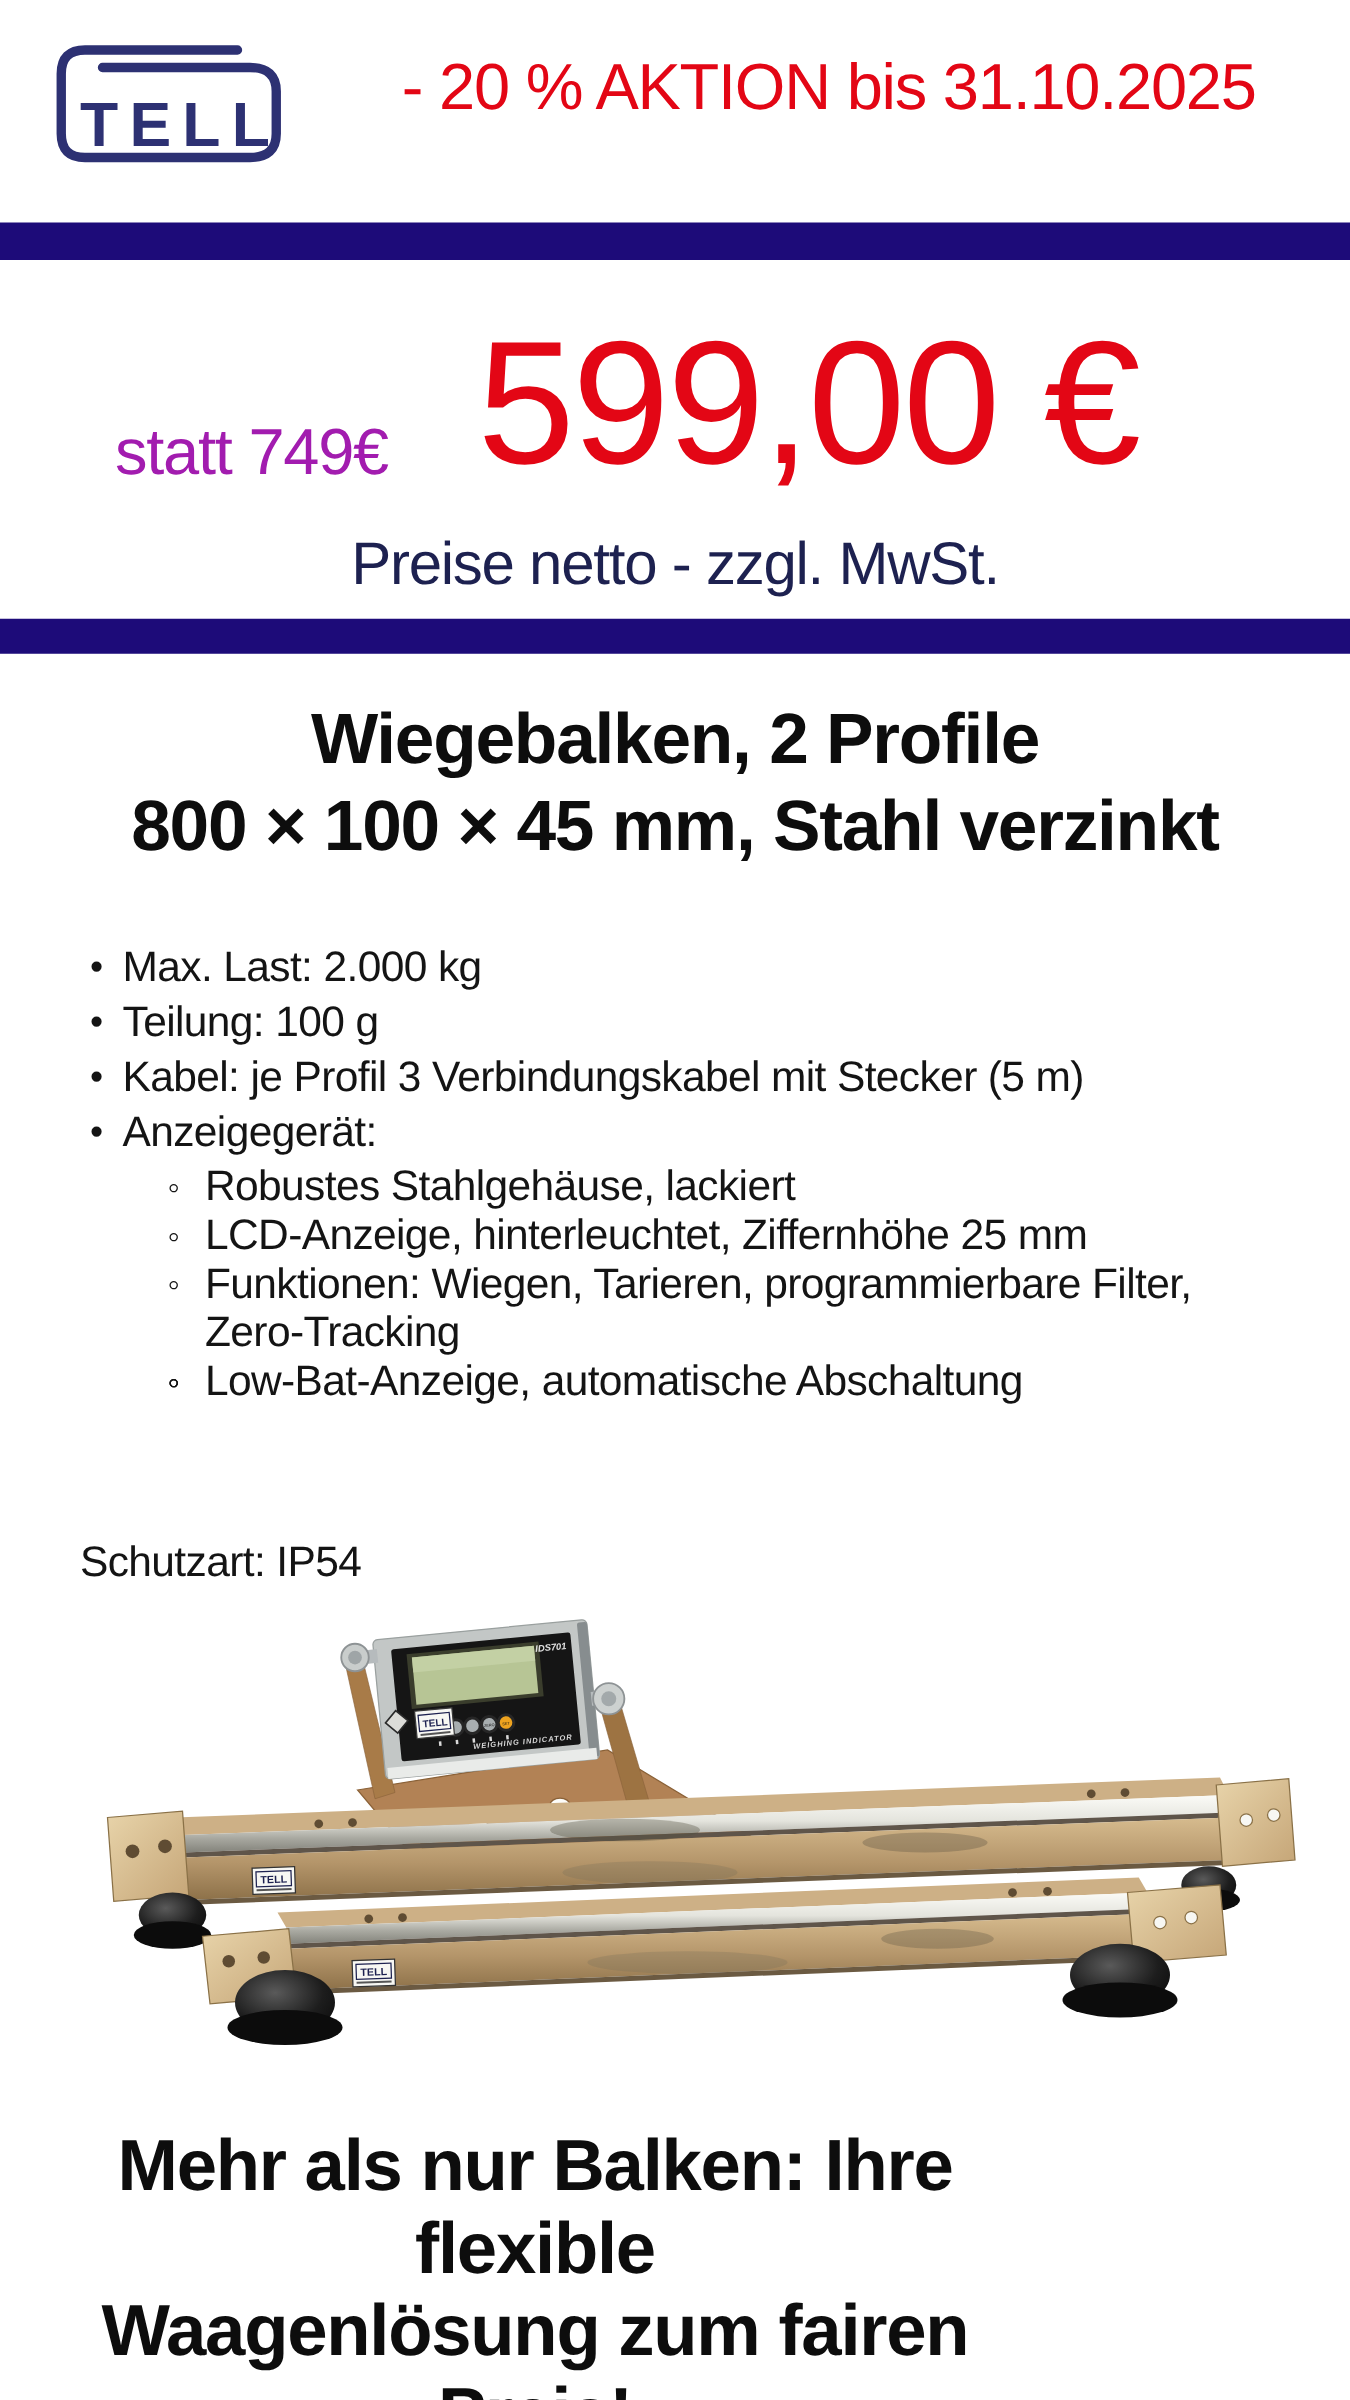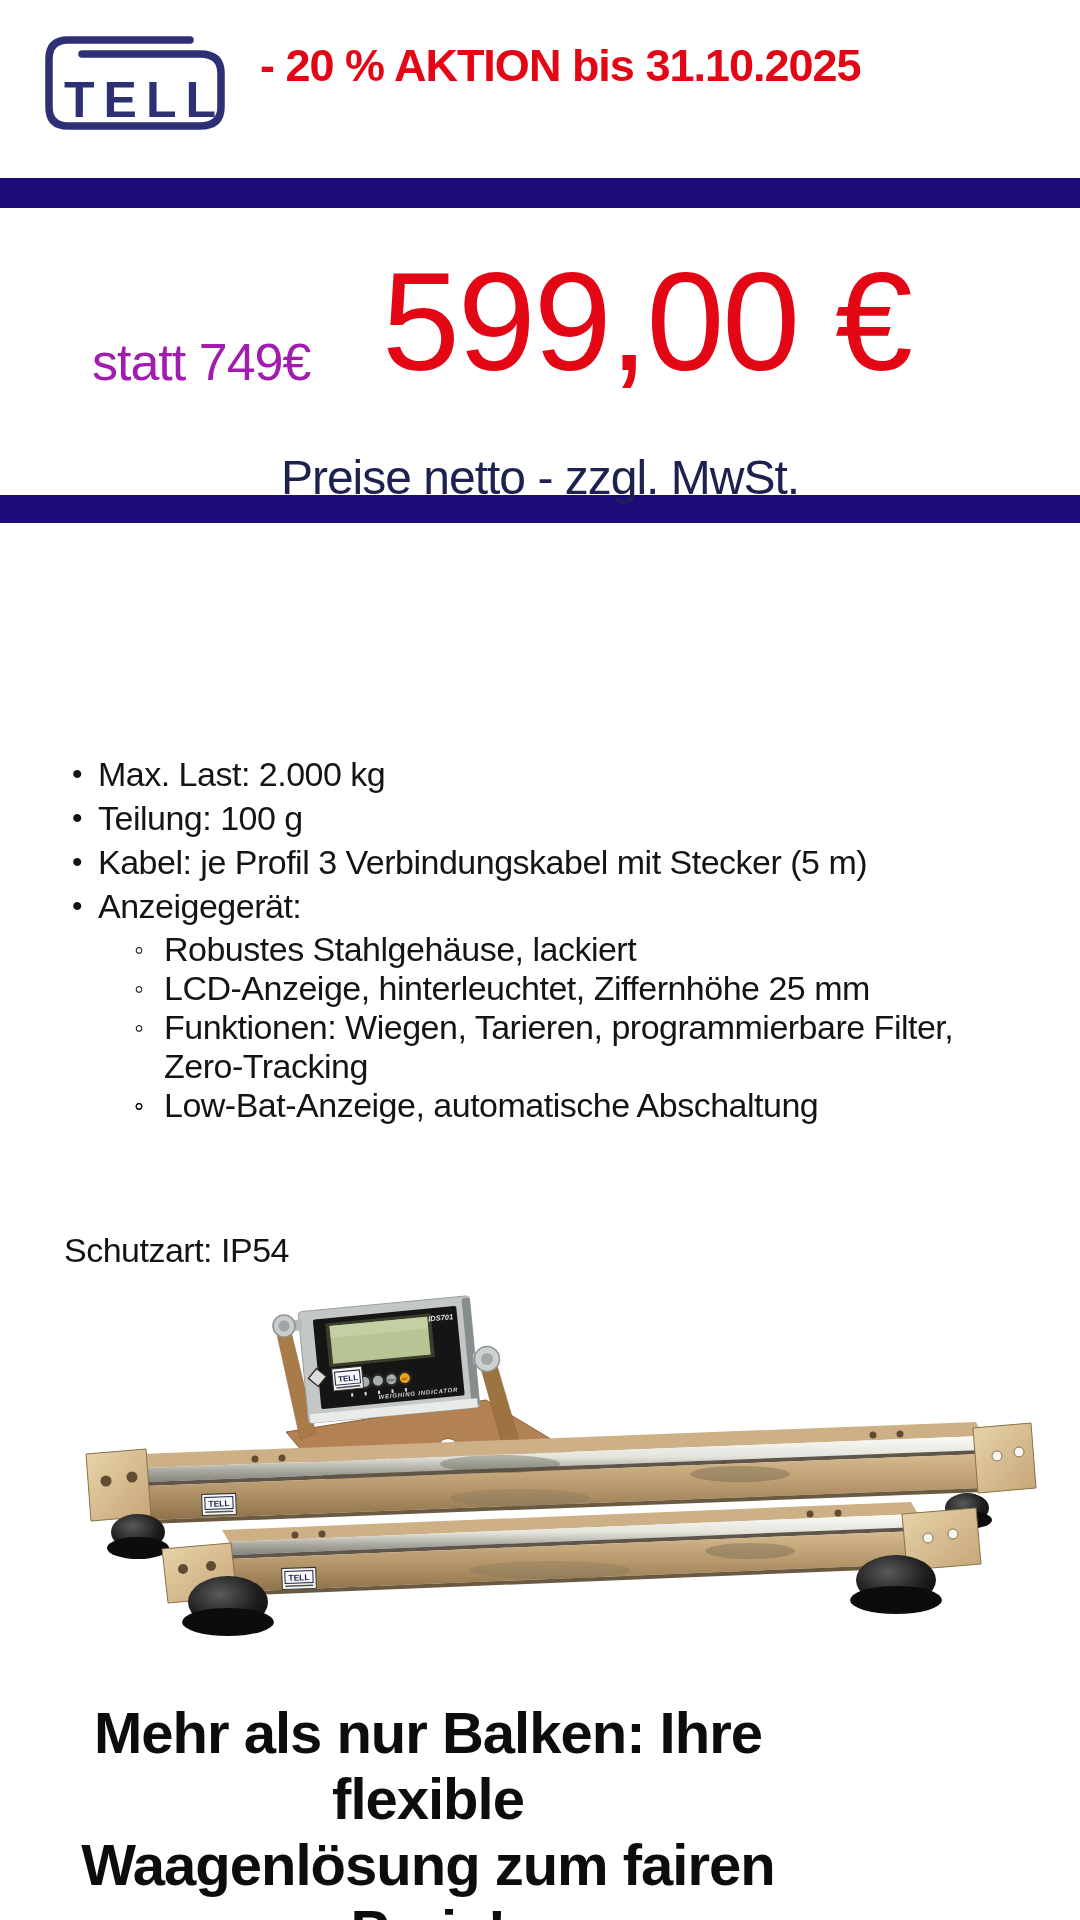--- a/index.html
+++ b/index.html
@@ -5,37 +5,37 @@
   * { margin:0; padding:0; box-sizing:border-box; }
   html,body { background:#888; }
   .page {
     position:relative; width:1080px; height:1920px; background:#ffffff;
     margin:0 auto; overflow:hidden;
     font-family:"Liberation Sans","DejaVu Sans",sans-serif; color:#0f0f0f;
   }
   .logo { position:absolute; left:40px; top:32px; width:190px; height:102px; }
   .promo {
     position:absolute; left:260px; right:14px; top:40px;
-    font-size:45px; font-weight:700; letter-spacing:-1px;
-    color:#e30615; white-space:nowrap;
+    font-size:52px; font-weight:400; letter-spacing:-1px;
+    color:#e30615; text-align:center; white-space:nowrap;
   }
   .bar { position:absolute; left:0; width:1080px; background:#1d0b79; }
   .bar1 { top:178px; height:30px; }
   .bar2 { top:495px; height:28px; }
   .old-price {
     position:absolute; left:92px; top:336px; font-size:52px; line-height:1;
     color:#a21caf; letter-spacing:-1px;
   }
   .big-price {
     position:absolute; left:382px; top:252px; font-size:140px; line-height:1;
     font-weight:400; color:#e30615; letter-spacing:-2px;text-align:right;
   }
   .tax-note {
     position:absolute; left:0; width:1080px; top:424px; text-align:center;
-    font-size:48px; color:#1d2150; letter-spacing:-1px;margin-top:26px;
+    font-size:48px; color:#1d2150; letter-spacing:-1px;
   }
   .title {
     position:absolute; left:0; width:1080px; top:556px; text-align:center;
     font-weight:bold; font-size:57px; line-height:70px; letter-spacing:-1px; color:#0d0d0d;
   }
   .specs { position:absolute; left:60px; top:752px; width:960px; list-style:none;
     font-size:34px; letter-spacing:-0.5px; color:#141414; }
   .specs > li { position:relative; padding-left:38px; line-height:44px; }
   .specs .b { position:absolute; left:12px; top:0; font-size:30px; line-height:44px; }
   .subspecs { list-style:none; margin-top:2px; }
@@ -63,20 +63,24 @@
 
   <div class="promo">- 20 % AKTION bis 31.10.2025</div>
 
   <div class="bar bar1"></div>
   <div class="bar bar2"></div>
 
   <div class="old-price">statt 749€</div>
   <div class="big-price">599,00 €</div>
   <div class="tax-note">Preise netto - zzgl. MwSt.</div>
 
+  <div class="title">
+    <div>Wiegebalken, 2 Profile</div>
+    <div>800 × 100 × 45 mm, Stahl verzinkt</div>
+  </div>
 
   <ul class="specs">
     <li>
       <span class="b">•</span>
       <span>Max. Last: 2.000 kg</span>
     </li>
     <li>
       <span class="b">•</span>
       <span>Teilung: 100 g</span>
     </li>

